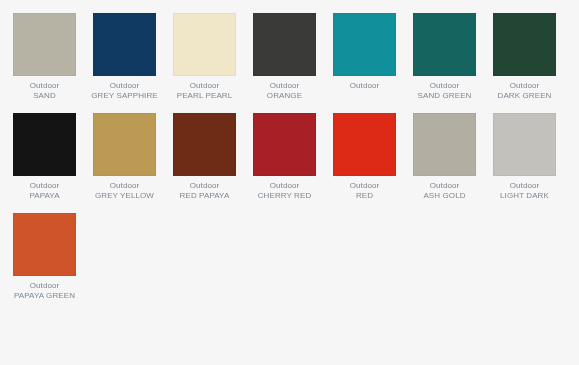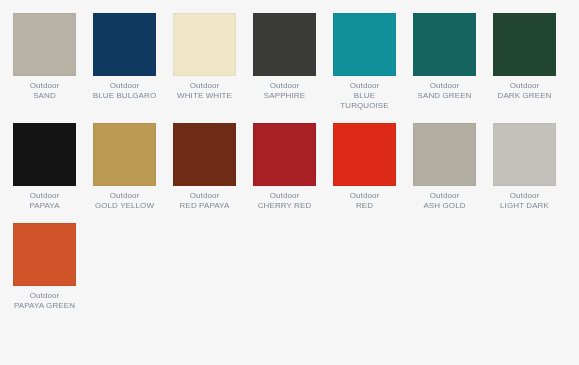--- a/index.html
+++ b/index.html
@@ -67,42 +67,41 @@
       <span class="swatch-chip" style="background: rgb(182, 179, 165);"></span>
       <div class="swatch-label">
         <span class="brand">Outdoor</span>
         <span class="name">SAND</span>
       </div>
     </div>
     <div class="swatch-cell">
       <span class="swatch-chip" style="background: rgb(17, 58, 99);"></span>
       <div class="swatch-label">
         <span class="brand">Outdoor</span>
-        <span class="name">BLUE BULGARO</span>
+        <span class="name">GREY SAPPHIRE</span>
       </div>
     </div>
     <div class="swatch-cell">
       <span class="swatch-chip" style="background: rgb(240, 230, 200);"></span>
       <div class="swatch-label">
         <span class="brand">Outdoor</span>
-        <span class="name">WHITE WHITE</span>
+        <span class="name">PEARL PEARL</span>
       </div>
     </div>
     <div class="swatch-cell">
       <span class="swatch-chip" style="background: rgb(58, 58, 56);"></span>
       <div class="swatch-label">
         <span class="brand">Outdoor</span>
-        <span class="name">SAPPHIRE</span>
+        <span class="name">ORANGE</span>
       </div>
     </div>
     <div class="swatch-cell">
       <span class="swatch-chip" style="background: rgb(17, 144, 156);"></span>
       <div class="swatch-label">
         <span class="brand">Outdoor</span>
-        <span class="name">BLUE TURQUOISE</span>
       </div>
     </div>
     <div class="swatch-cell">
       <span class="swatch-chip" style="background: rgb(21, 100, 96);"></span>
       <div class="swatch-label">
         <span class="brand">Outdoor</span>
         <span class="name">SAND GREEN</span>
       </div>
     </div>
     <div class="swatch-cell">
@@ -116,21 +115,21 @@
       <span class="swatch-chip" style="background: rgb(20, 20, 20);"></span>
       <div class="swatch-label">
         <span class="brand">Outdoor</span>
         <span class="name">PAPAYA</span>
       </div>
     </div>
     <div class="swatch-cell">
       <span class="swatch-chip" style="background: rgb(187, 155, 83);"></span>
       <div class="swatch-label">
         <span class="brand">Outdoor</span>
-        <span class="name">GOLD YELLOW</span>
+        <span class="name">GREY YELLOW</span>
       </div>
     </div>
     <div class="swatch-cell">
       <span class="swatch-chip" style="background: rgb(110, 44, 23);"></span>
       <div class="swatch-label">
         <span class="brand">Outdoor</span>
         <span class="name">RED PAPAYA</span>
       </div>
     </div>
     <div class="swatch-cell">

